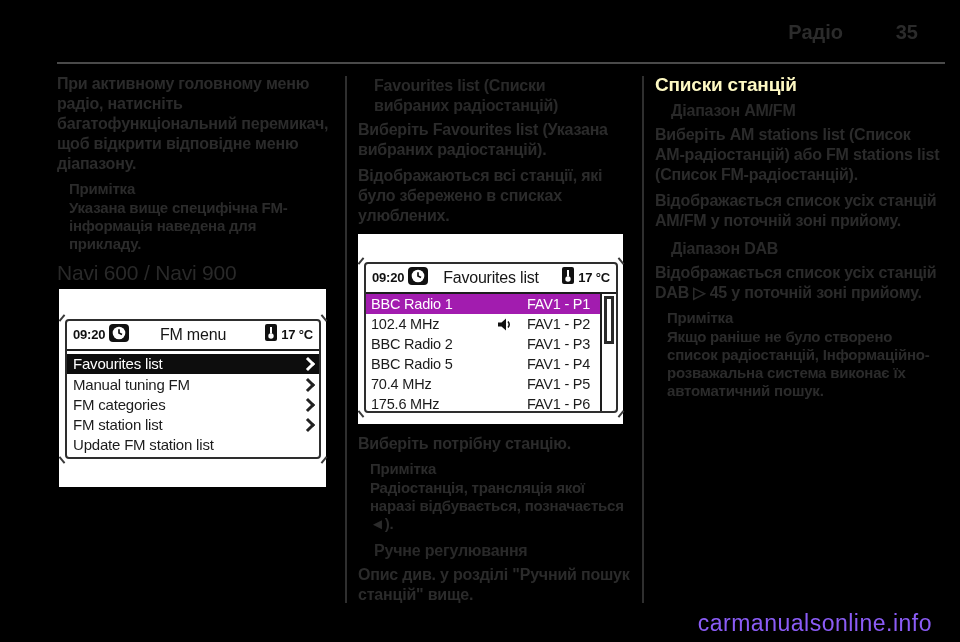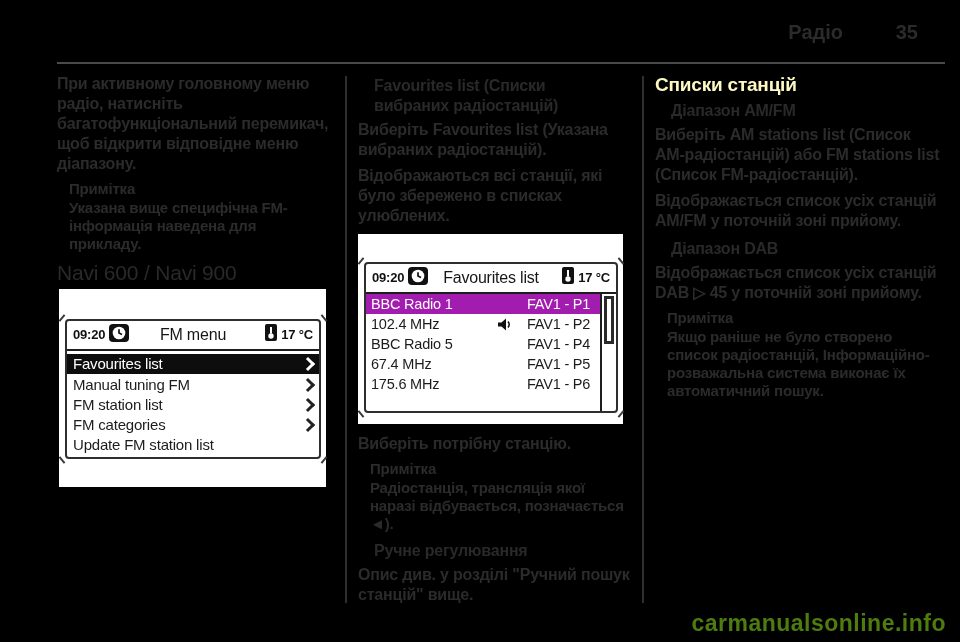--- a/index.html
+++ b/index.html
@@ -74,22 +74,22 @@
   .frow{height:20px;display:flex;align-items:center;padding-left:5px;
         font-size:14.5px;font-weight:500;color:#1c1c1c}
   .frow.sel{background:#a21caf;color:#fff}
   .fname{flex:1;white-space:nowrap}
   .spk{display:flex;align-items:center;margin-right:16px}
   .ffav{width:70px;text-align:left;padding-right:5px;white-space:nowrap}
   .scrollbar{position:absolute;top:0;right:0;bottom:0;width:14px;border-left:2px solid #1d1d1d}
   .scroll-thumb{margin:2px;height:42px;border:3px solid #2a2a2a}
 
   
-  .watermark{position:absolute;right:14px;bottom:5px;font-size:23px;font-weight:700;
-             color:#4d7c0f;letter-spacing:0.5px}
+  .watermark{position:absolute;right:28px;bottom:5px;font-size:23px;font-weight:400;
+             color:#8b5cf6;letter-spacing:0.5px}
 </style>
 </head>
 <body>
 
 <div class="page">
 
   <div class="page-title">Радіо</div>
   <div class="page-number">35</div>
   <div class="head-rule"></div>
 
@@ -133,25 +133,25 @@
         <div class="mlist">
             <div class="mrow sel">
               <span>Favourites list</span>
               <span class="chev"></span>
             </div>
             <div class="mrow">
               <span>Manual tuning FM</span>
               <span class="chev"></span>
             </div>
             <div class="mrow">
+              <span>FM categories</span>
+              <span class="chev"></span>
+            </div>
+            <div class="mrow">
               <span>FM station list</span>
-              <span class="chev"></span>
-            </div>
-            <div class="mrow">
-              <span>FM categories</span>
               <span class="chev"></span>
             </div>
             <div class="mrow">
               <span>Update FM station list</span>
             </div>
           </div>
       </div>
     </div>
   </div>
 
@@ -200,25 +200,29 @@
               <span class="fname">102.4 MHz</span>
               <span class="spk">
                 <svg width="13" height="13" viewBox="0 0 13 13">
                   <polygon points="0,4.5 3.5,4.5 8,0.5 8,12.5 3.5,8.5 0,8.5" fill="#111"></polygon>
                   <path d="M10 3.5 q2.4 3 0 6" stroke="#111" stroke-width="1.5" fill="none"></path>
                 </svg>
               </span>
               <span class="ffav">FAV1 - P2</span>
             </div>
             <div class="frow">
+              <span class="fname">BBC Radio 2</span>
+              <span class="ffav">FAV1 - P3</span>
+            </div>
+            <div class="frow">
               <span class="fname">BBC Radio 5</span>
               <span class="ffav">FAV1 - P4</span>
             </div>
             <div class="frow">
-              <span class="fname">67.4 MHz</span>
+              <span class="fname">70.4 MHz</span>
               <span class="ffav">FAV1 - P5</span>
             </div>
             <div class="frow">
               <span class="fname">175.6 MHz</span>
               <span class="ffav">FAV1 - P6</span>
             </div>
             <div class="scrollbar">
             <div class="scroll-thumb"></div>
           </div>
         </div>

